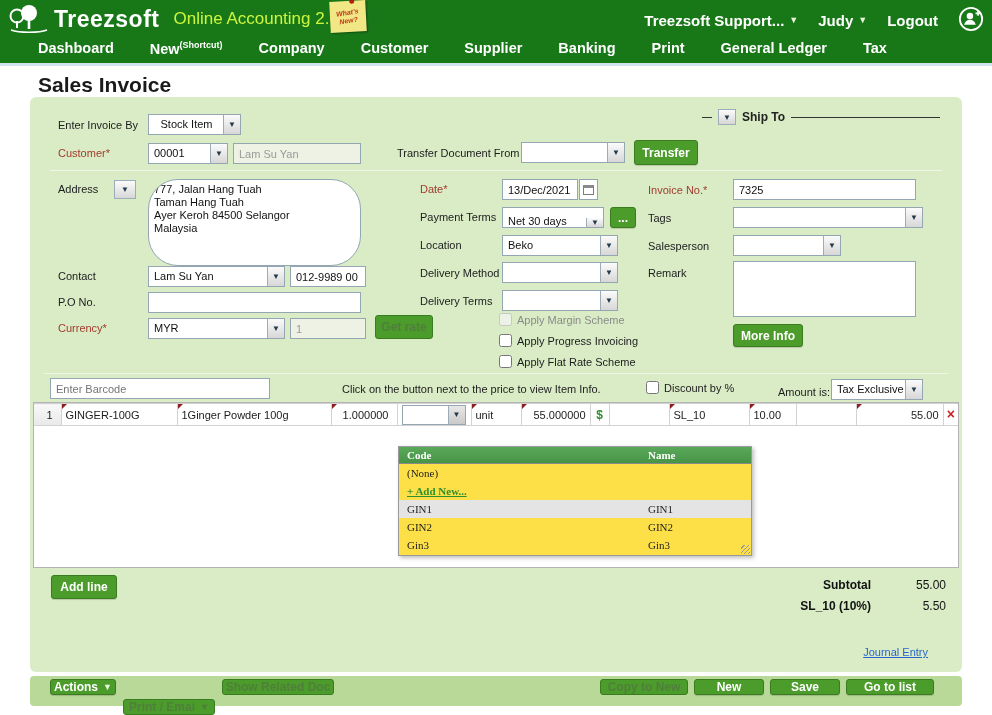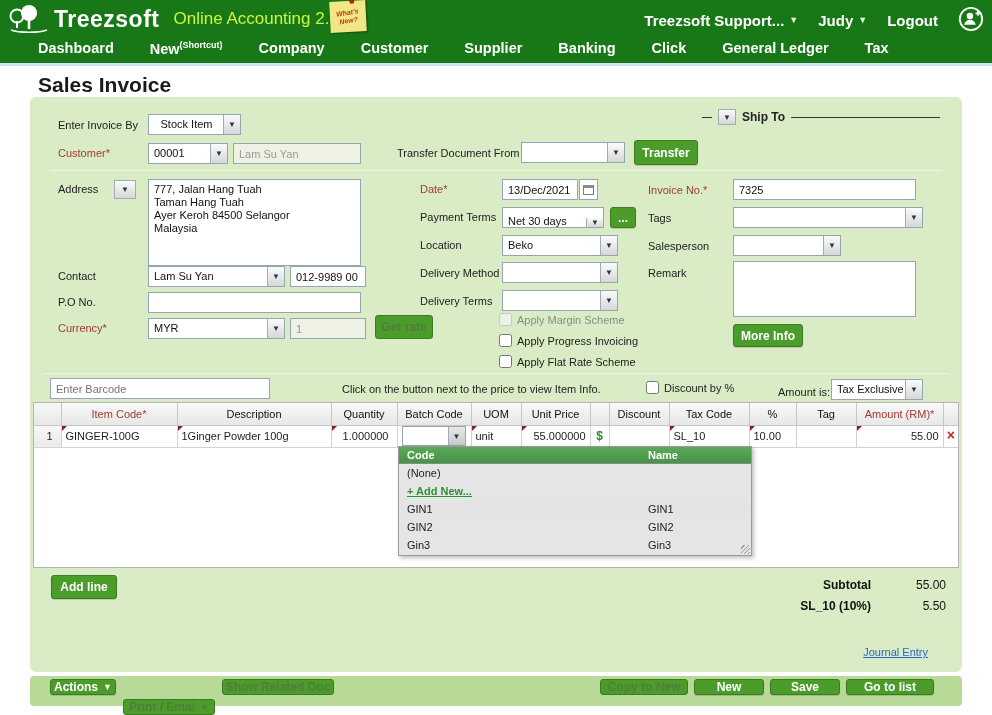--- a/index.html
+++ b/index.html
@@ -73,22 +73,22 @@
   table.grid td:last-child { border-right:none; }
   .tri { position:absolute; left:0; top:0; width:0; height:0; border-top:5px solid #8c1f1f; border-right:5px solid transparent; }
   .rt { text-align:right; }
   .dollar { color:#2e8b2e; font-weight:bold; font-size:12px; }
   .del-x { color:#cc2222; font-weight:bold; font-size:14px; line-height:10px; cursor:pointer; }
   .cell-sel { display:inline-flex; width:64px; height:20px; background:#fff; border:1px solid #93a6b2; cursor:pointer; vertical-align:middle; }
   .cell-sel .val { flex:1; }
   .cell-sel .arr { width:17px; background:linear-gradient(#e8e8e8,#c9c9c9); border-left:1px solid #9cacb8;
     display:flex; align-items:center; justify-content:center; font-size:8px; color:#223a4a; }
   
-  .popup { position:absolute; left:398px; top:446px; width:354px; height:110px; background:#e5e5e5;
-    border:1px solid #9a9a9a; box-shadow:2px 2px 4px rgba(0,0,0,.25); z-index:20; font-size:11px; }
+  .popup { position:absolute; left:398px; top:446px; width:354px; height:110px; background:#fde047;
+    border:1px solid #9a9a9a; box-shadow:2px 2px 4px rgba(0,0,0,.25); z-index:20; font-size:11px;font-family:Liberation Serif, serif; }
   .popup .p-head { display:grid; grid-template-columns:241px 1fr; height:17px; background:linear-gradient(#5aa85a,#479447);
     color:#fff; font-weight:bold; align-items:center; border-bottom:1px dotted #8a8a8a; }
   .popup .p-head div { padding-left:8px; }
   .popup .p-row { display:grid; grid-template-columns:241px 1fr; height:18px; align-items:center; cursor:pointer; }
   .popup .p-row div { padding-left:8px; overflow:hidden; }
   .popup .p-row.hl { background:#e4e4e4; }
   .popup .addnew { color:#2f8f2f; font-weight:bold; text-decoration:underline; }
   .grip { position:absolute; right:1px; bottom:1px; width:9px; height:9px;
     background:repeating-linear-gradient(135deg, transparent 0 2px, #9a9a9a 2px 3px); }
   
@@ -148,21 +148,21 @@
         </svg>
       </span>
     </div>
     <nav class="main-nav">
       <a class="nav-item">Dashboard</a>
       <a class="nav-item"><span>New</span><sup>(Shortcut)</sup></a>
       <a class="nav-item">Company</a>
       <a class="nav-item">Customer</a>
       <a class="nav-item">Supplier</a>
       <a class="nav-item">Banking</a>
-      <a class="nav-item">Click</a>
+      <a class="nav-item">Print</a>
       <a class="nav-item">General Ledger</a>
       <a class="nav-item">Tax</a>
     </nav>
   </div>
 
   <div class="page-title">Sales Invoice</div>
 
   <div class="panel">
 
     <div class="shipto">
@@ -188,21 +188,21 @@
     <div class="sel" style="left:491px;top:45px;width:104px;">
       <span class="val"></span>
         <span class="arr">▼</span>
     </div>
     <button class="btn" style="left:604px;top:43px;width:64px;height:25px;">Transfer</button>
 
     <div class="hr" style="left:20px;right:20px;top:73px;"></div>
 
     <span class="lbl" style="left:28px;top:86px;">Address</span>
     <span class="sq-btn" style="left:84px;top:83px;width:22px;height:19px;">▼</span>
-    <textarea class="ta" style="left: 118px; top: 82px; width: 213px; height: 87px;">777, Jalan Hang Tuah
+    <textarea class="ta" style="left: 118px; top: 82px; width: 213px; height: 87px; border-radius: 30px;">777, Jalan Hang Tuah
 Taman Hang Tuah
 Ayer Keroh 84500 Selangor
 Malaysia</textarea>
 
     <span class="lbl" style="left:28px;top:173px;">Contact</span>
     <div class="sel" style="left:118px;top:169px;width:137px;">
       <span class="val">Lam Su Yan</span>
         <span class="arr">▼</span>
     </div>
     <input class="inp" style="left: 260px; top: 169px; width: 76px;" value="012-9989 00">
@@ -307,36 +307,20 @@
             <col style="width:69px">
             <col style="width:19px">
           <col style="width:60px">
             <col style="width:80px">
             <col style="width:47px">
             <col style="width:60px">
           <col style="width:87px">
             <col style="width:15px">
         </colgroup>
         <tbody>
-            <tr>
-          <th></th>
-          <th class="req">Item Code*</th>
-          <th>Description</th>
-          <th>Quantity</th>
-          <th>Batch Code</th>
-          <th>UOM</th>
-          <th>Unit Price</th>
-          <th></th>
-          <th>Discount</th>
-          <th>Tax Code</th>
-          <th>%</th>
-          <th>Tag</th>
-          <th class="req">Amount (RM)*</th>
-          <th></th>
-        </tr>
         <tr>
           <td>1</td>
           <td><span class="tri"></span><span>GINGER-100G</span></td>
           <td><span class="tri"></span><span>1Ginger Powder 100g</span></td>
           <td class="rt" style="padding-right:8px;"><span class="tri"></span><span>1.000000</span></td>
           <td>
             <span class="cell-sel">
               <span class="val"></span>
                   <span class="arr">▼</span>
             </span>

